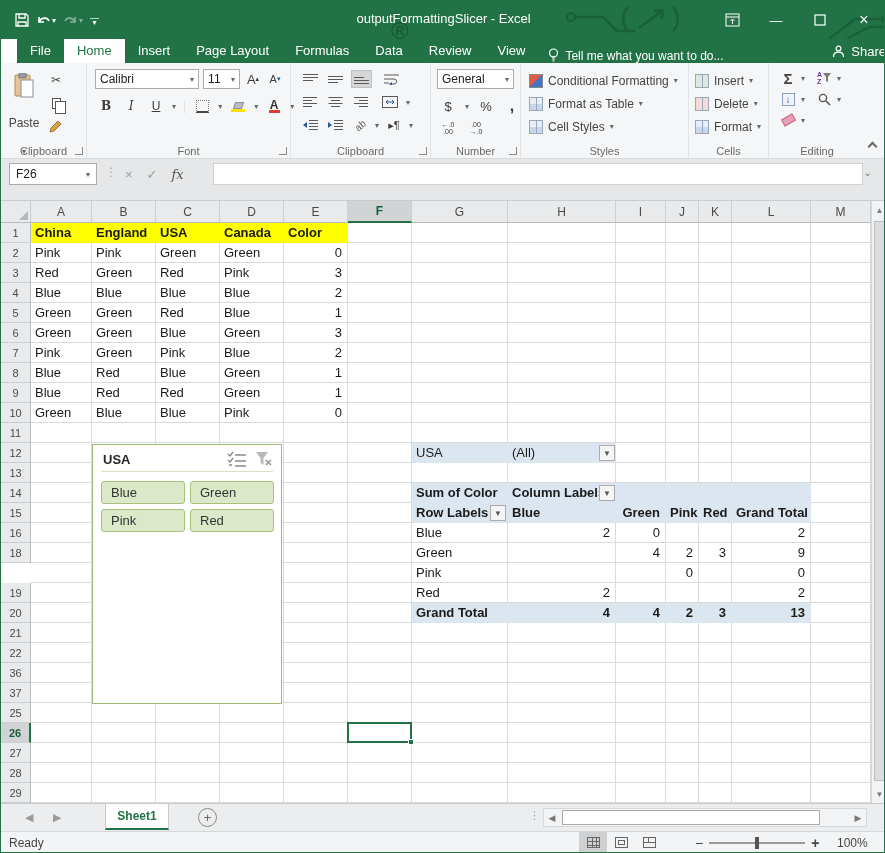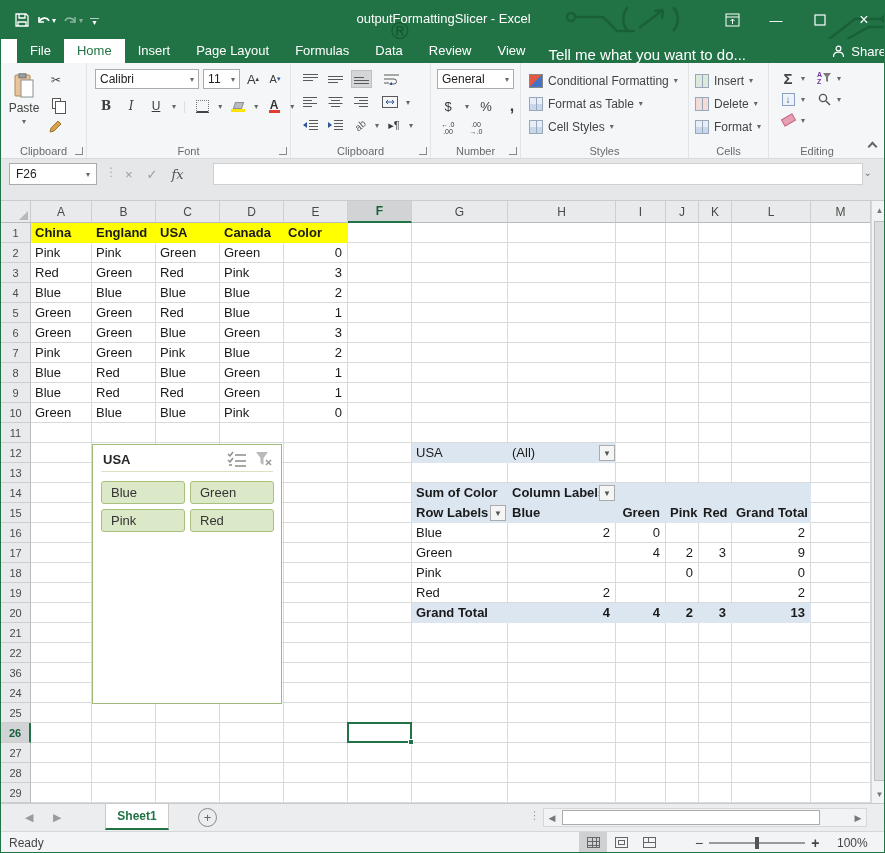--- a/index.html
+++ b/index.html
@@ -15,34 +15,34 @@
   .mini-dd{font-size:8px;color:#fff;}
   .title-text{position:absolute;left:0;right:0;top:10px;text-align:center;font-size:13px;z-index:2;}
   .deco-r{position:absolute;left:390px;top:16px;font-size:24px;color:rgba(13,60,34,.55);z-index:1;}
   .deco-svg{position:absolute;left:0;top:0;z-index:1;}
   .wincontrols{position:absolute;right:0;top:0;height:38px;display:flex;align-items:center;z-index:3;}
   .wc{width:44px;height:38px;display:flex;align-items:center;justify-content:center;color:#fff;font-size:13px;}
   
   .tabrow{position:absolute;left:16px;top:38px;width:885px;height:24px;background:#217346;display:flex;align-items:stretch;z-index:2;}
   .rtab{color:#fff;font-size:13px;padding:4px 13px 0 13px;}
   .rtab.active{background:#fff;color:#217346;}
-  .tellme{display:flex;align-items:center;gap:6px;color:#fff;font-size:15px;padding:0 10px;flex-direction:column;}
+  .tellme{display:flex;align-items:flex-end;gap:6px;color:#fff;font-size:12px;padding:0 10px;}
   .share{margin-left:auto;display:flex;align-items:center;gap:6px;color:#fff;font-size:13px;padding:0 16px;}
   
   .ribbon{position:absolute;left:0;top:62px;width:885px;height:96px;background:#F5F6F7;border-bottom:1px solid #D8D9DA;font-size:12px;color:#444;display:flex;}
   .grp{position:relative;height:100%;border-right:1px solid #E3E4E5;flex:none;}
   .grplabel{position:absolute;bottom:1px;left:0;right:0;text-align:center;font-size:11px;color:#6a6a6a;}
   .launcher{position:absolute;right:3px;bottom:3px;width:8px;height:8px;border-right:1px solid #888;border-bottom:1px solid #888;}
   .combo{background:#fff;border:1px solid #ABABAB;height:20px;display:flex;align-items:center;padding:0 4px;gap:4px;font-size:12px;color:#222;}
   .combo .da{margin-left:auto;font-size:8px;color:#666;}
   .ibtn{display:inline-flex;align-items:center;justify-content:center;min-width:18px;height:18px;padding:0 2px;color:#3b3b3b;}
   .ibtn.on{background:#D5D6D7;border:1px solid #BFC0C1;}
   .da{font-size:8px;color:#666;}
   .rowline{display:flex;align-items:center;gap:4px;}
-  .bigbtn{display:flex;flex-direction:column;align-items:center;width:46px;padding-top:6px;gap:2px;}
+  .bigbtn{display:flex;flex-direction:column;align-items:center;width:46px;padding-top:6px;gap:17px;}
   .stl-row{display:flex;align-items:center;gap:5px;height:21px;white-space:nowrap;}
   .gicon{width:14px;height:14px;flex:none;border:1px solid #9aa7b8;background:
      linear-gradient(#e8eef7 50%,#c8d8ec 50%);position:relative;}
   .gicon:after{content:"";position:absolute;left:50%;top:0;bottom:0;width:1px;background:#9aa7b8;}
   .cficon{width:14px;height:14px;flex:none;background:linear-gradient(135deg,#e05a43 50%,#4472c4 50%);border:1px solid #888;}
   .ueraser{width:13px;height:8px;background:#e8a0b4;border:1px solid #c76e8a;transform:rotate(-30deg);}
   .fillico{width:15px;height:11px;border-bottom:3px solid #FFE400;display:flex;align-items:flex-end;justify-content:center;}
   .bucket{width:9px;height:7px;background:#b9bcc0;transform:skewX(-18deg);border:1px solid #8e9094;}
   .fonta{font-weight:bold;font-size:12px;line-height:10px;border-bottom:3px solid #E03C32;padding:0 1px;color:#333;}
   .borderico{width:13px;height:13px;border:1px dotted #777;border-bottom:2px solid #444;}
@@ -532,27 +532,27 @@
       <div class="rh" style="top: 162px; height: 20px;">8</div>
       <div class="rh" style="top: 182px; height: 20px;">9</div>
       <div class="rh" style="top: 202px; height: 20px;">10</div>
       <div class="rh" style="top: 222px; height: 20px;">11</div>
       <div class="rh" style="top: 242px; height: 20px;">12</div>
       <div class="rh" style="top: 262px; height: 20px;">13</div>
       <div class="rh" style="top: 282px; height: 20px;">14</div>
       <div class="rh" style="top: 302px; height: 20px;">15</div>
       <div class="rh" style="top: 322px; height: 20px;">16</div>
       <div class="rh" style="top: 342px; height: 20px;">17</div>
-      <div class="rh" style="top: 362px; height: 20px; text-align: center;">18</div>
+      <div class="rh" style="top: 342px; height: 20px; text-align: center;">18</div>
       <div class="rh" style="top: 382px; height: 20px;">19</div>
       <div class="rh" style="top: 402px; height: 20px;">20</div>
       <div class="rh" style="top: 422px; height: 20px;">21</div>
       <div class="rh" style="top: 442px; height: 20px;">22</div>
       <div class="rh" style="top: 462px; height: 20px;">36</div>
-      <div class="rh" style="top: 482px; height: 20px;">24</div>
+      <div class="rh" style="top: 482px; height: 20px;">37</div>
       <div class="rh" style="top: 502px; height: 20px;">25</div>
       <div class="rh sel" style="top: 522px; height: 20px;">26</div>
       <div class="rh" style="top: 542px; height: 20px;">27</div>
       <div class="rh" style="top: 562px; height: 20px;">28</div>
       <div class="rh" style="top: 582px; height: 20px;">29</div>
       <div style="position: absolute; left: 30px; top: 22px; width: 317px; height: 20px; background: rgb(255, 255, 0);"></div>
       <div class="cell b" style="left: 30px; top: 22px; width: 61px;">China</div>
       <div class="cell b" style="left: 91px; top: 22px; width: 64px;">England</div>
       <div class="cell b" style="left: 155px; top: 22px; width: 64px;">USA</div>
       <div class="cell b" style="left: 219px; top: 22px; width: 64px;">Canada</div>

